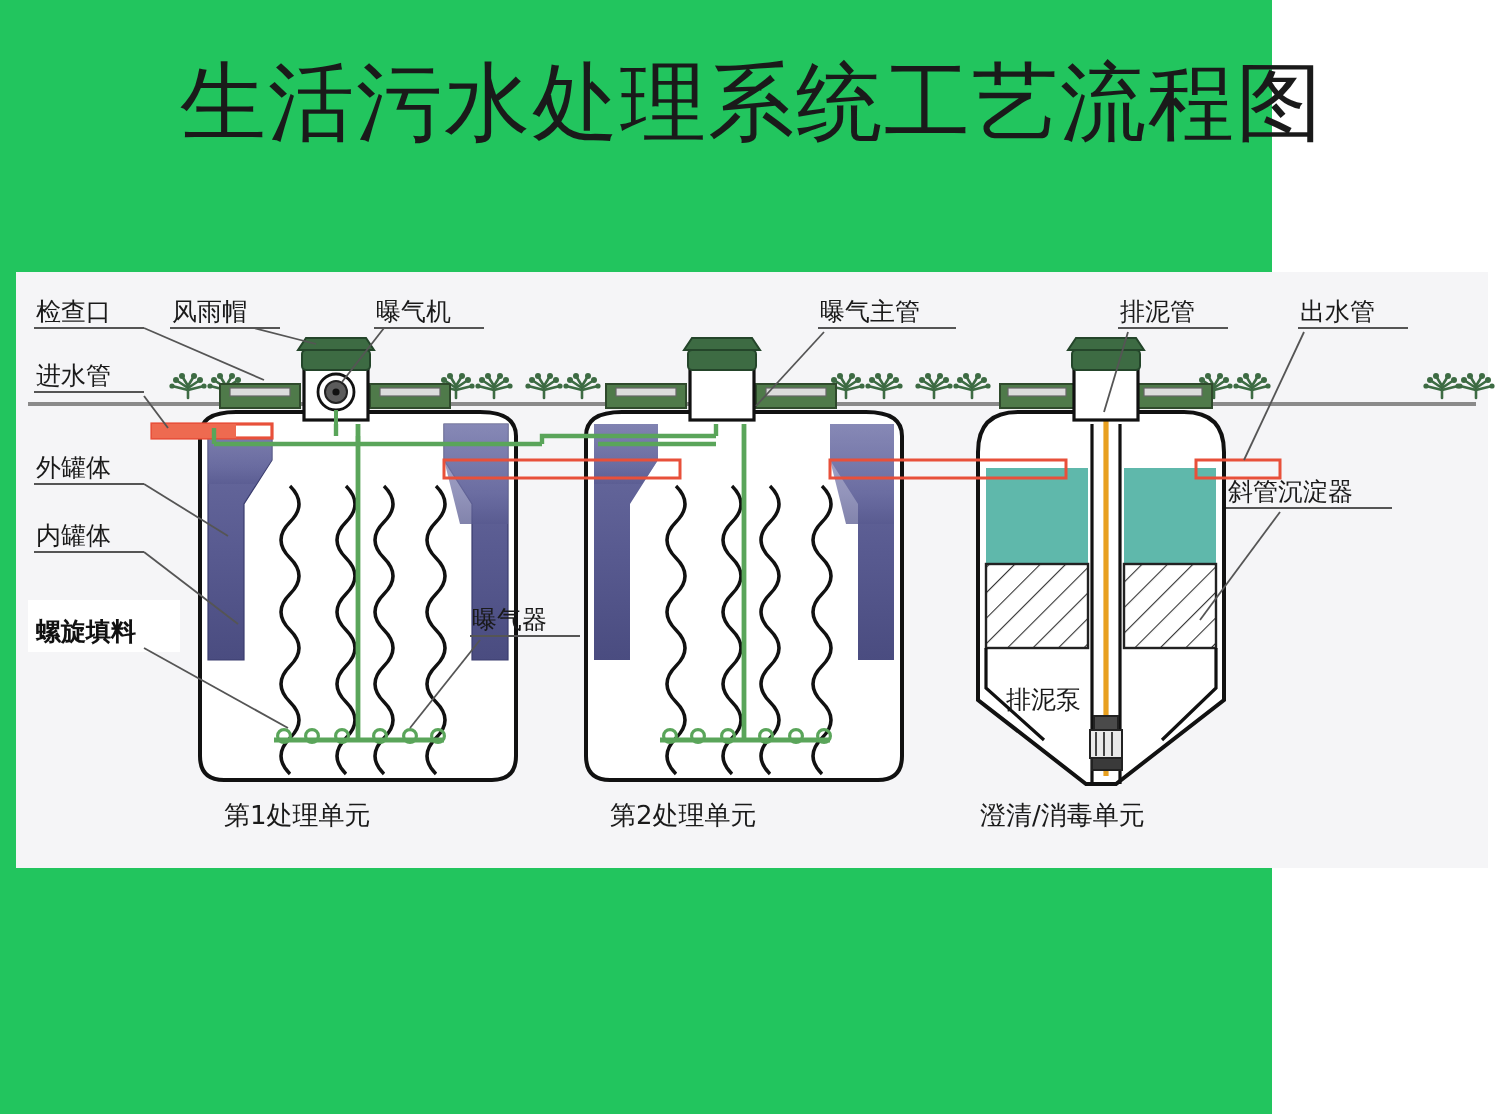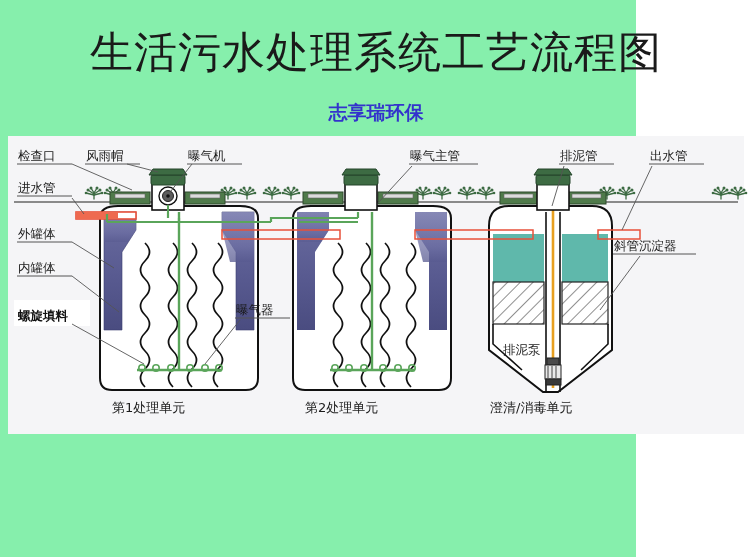--- a/index.html
+++ b/index.html
@@ -1,38 +1,37 @@
 <!DOCTYPE html>
 <html><head>
 <meta charset="utf-8">
 <style>
   html,body{margin:0;padding:0;background:#ffffff;}
   body{width:752px;height:557px;overflow:hidden;
        font-family:"DejaVu Sans","Liberation Sans",sans-serif;}
-  #page{position:relative;width:636px;height:557px;background:#86efac;}
+  #page{position:relative;width:636px;height:557px;background:#22c55e;}
   .title{position:absolute;left:0;top:26px;width:752px;text-align:center;
          font-family:"DejaVu Serif","Liberation Serif",serif;
          font-size:43px;line-height:52px;color:#1a1a1a;letter-spacing:1px;white-space:nowrap;}
   .subtitle{position:absolute;left:0;top:100px;width:752px;text-align:center;
             font-size:19px;line-height:24px;color:#3333cc;font-weight:bold;}
   .panel{position:absolute;left:8px;top:136px;width:736px;height:298px;background:#f5f5f7;}
   svg{position:absolute;left:0;top:0;}
   .lbl{font-family:"DejaVu Sans","Liberation Sans",sans-serif;font-size:12.5px;fill:#1a1a1a;}
   .lblb{font-family:"DejaVu Sans","Liberation Sans",sans-serif;font-size:12.5px;fill:#111;font-weight:bold;}
   .under{stroke:#555;stroke-width:1;}
   .lead{stroke:#555;stroke-width:0.9;fill:none;}
   .unit{font-family:"DejaVu Sans","Liberation Sans",sans-serif;font-size:13px;fill:#1a1a1a;}
 </style>
 </head>
 <body>
 
 <div id="page">
 
   <div class="title">生活污水处理系统工艺流程图</div>
-  <div class="subtitle">志享瑞环保</div>
 
   <div class="panel"></div>
 
   <svg width="752" height="557" viewBox="0 0 752 557">
     <defs>
       <pattern id="hatch" width="9" height="9" patternTransform="rotate(45)" patternUnits="userSpaceOnUse">
         <line x1="0" y1="0" x2="0" y2="9" stroke="#333" stroke-width="1.1"></line>
       </pattern>
       <linearGradient id="purpGrad" x1="0" y1="0" x2="0" y2="1">
         <stop offset="0%" stop-color="#6a6ca0"></stop>

